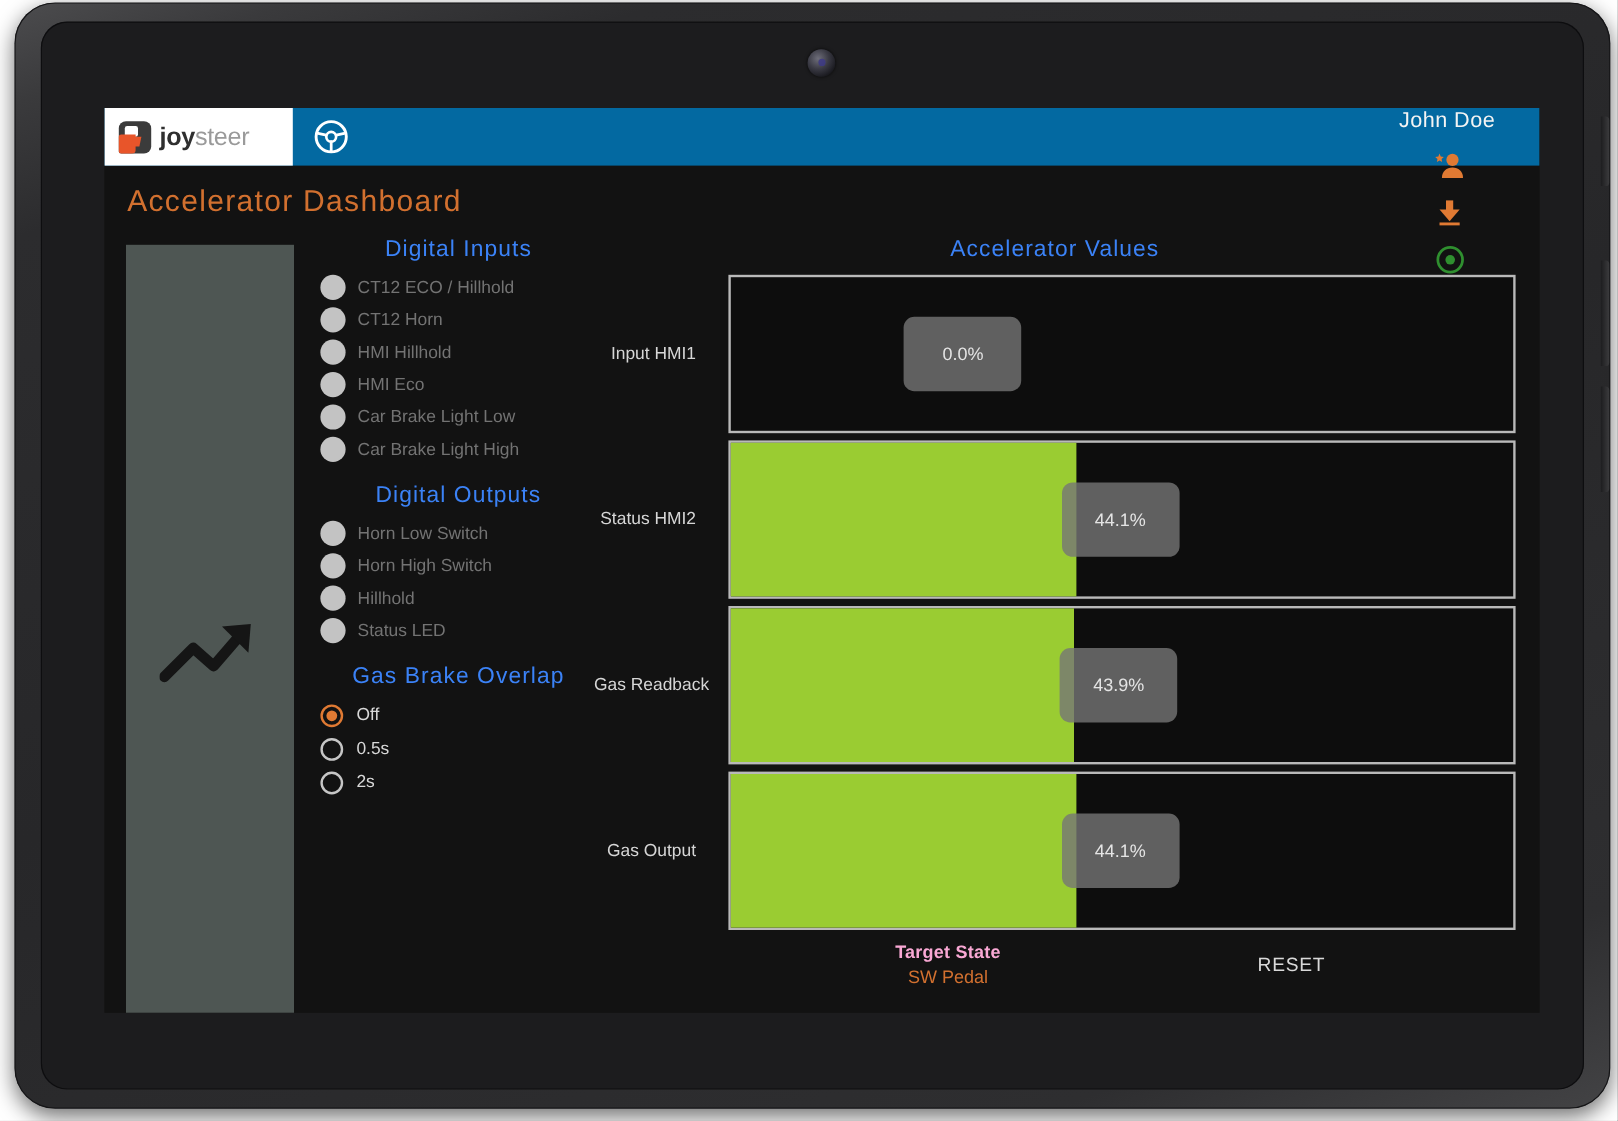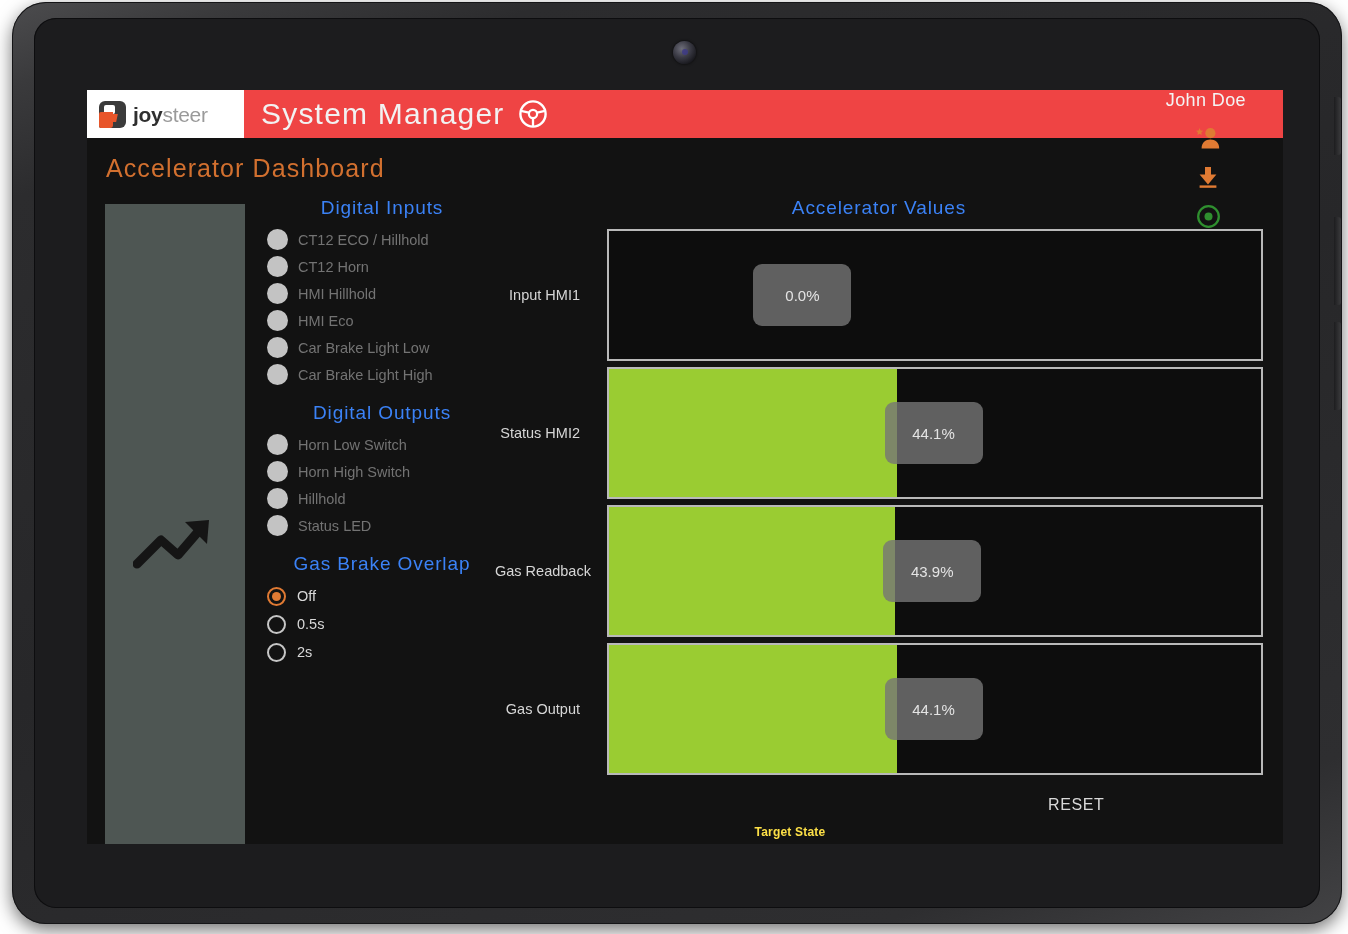--- a/index.html
+++ b/index.html
@@ -65,21 +65,21 @@
     left: 75px; top: 88px;
     width: 1196px; height: 754px;
     background: #121212;
     overflow: hidden;
   }
 
   
   #topbar {
     position: relative;
     height: 48px;
-    background: #ef4444;
+    background: #0369a1;
     display: flex;
     align-items: stretch;
     text-align: right;
   }
   #brand-logo {
     width: 157px;
     background: #ffffff;
     display: flex;
     align-items: center;
     gap: 7px;
@@ -304,25 +304,24 @@
 
   
   #gauge-footer {
     display: flex;
     align-items: flex-start;
     padding-left: 139px;
     margin-top: 10px;
   }
   #target-state-block { width: 312px; text-align: center; }
   #target-state-label {
-    color: #fde047;
-    font-size: 12px;
+    color: #f9a8d4;
+    font-size: 15px;
     font-weight: 700;
     letter-spacing: .2px;
-    margin-top: 40px;
   }
   #target-state-value {
     color: #d2702f;
     font-size: 15px;
     margin-top: 4px;
   }
   #reset-button {
     color: #d9d9d9;
     font-size: 16px;
     letter-spacing: .6px;
@@ -350,21 +349,20 @@
           <div class="bm-dark"></div>
           <div class="bm-notch"></div>
           <div class="bm-orange"></div>
         </div>
         <div id="brand-wordmark">
           <span class="w-joy">joy</span><span class="w-steer">steer</span>
         </div>
       </div>
 
       <div id="topbar-title-zone">
-        <div id="app-title">System Manager</div>
         <svg id="steering-wheel-icon" width="30" height="30" viewBox="0 0 30 30">
           <circle cx="15" cy="15" r="12.6" fill="none" stroke="#ffffff" stroke-width="2.4"></circle>
           <circle cx="15" cy="15" r="4.1" fill="none" stroke="#ffffff" stroke-width="2.2"></circle>
           <path d="M4.1 12.2 L10.9 13.6" stroke="#ffffff" stroke-width="2.3" stroke-linecap="round"></path>
           <path d="M25.9 12.2 L19.1 13.6" stroke="#ffffff" stroke-width="2.3" stroke-linecap="round"></path>
           <path d="M15 19.1 L15 26.9" stroke="#ffffff" stroke-width="2.3" stroke-linecap="round"></path>
         </svg>
       </div>
 
       <div id="topbar-right">

